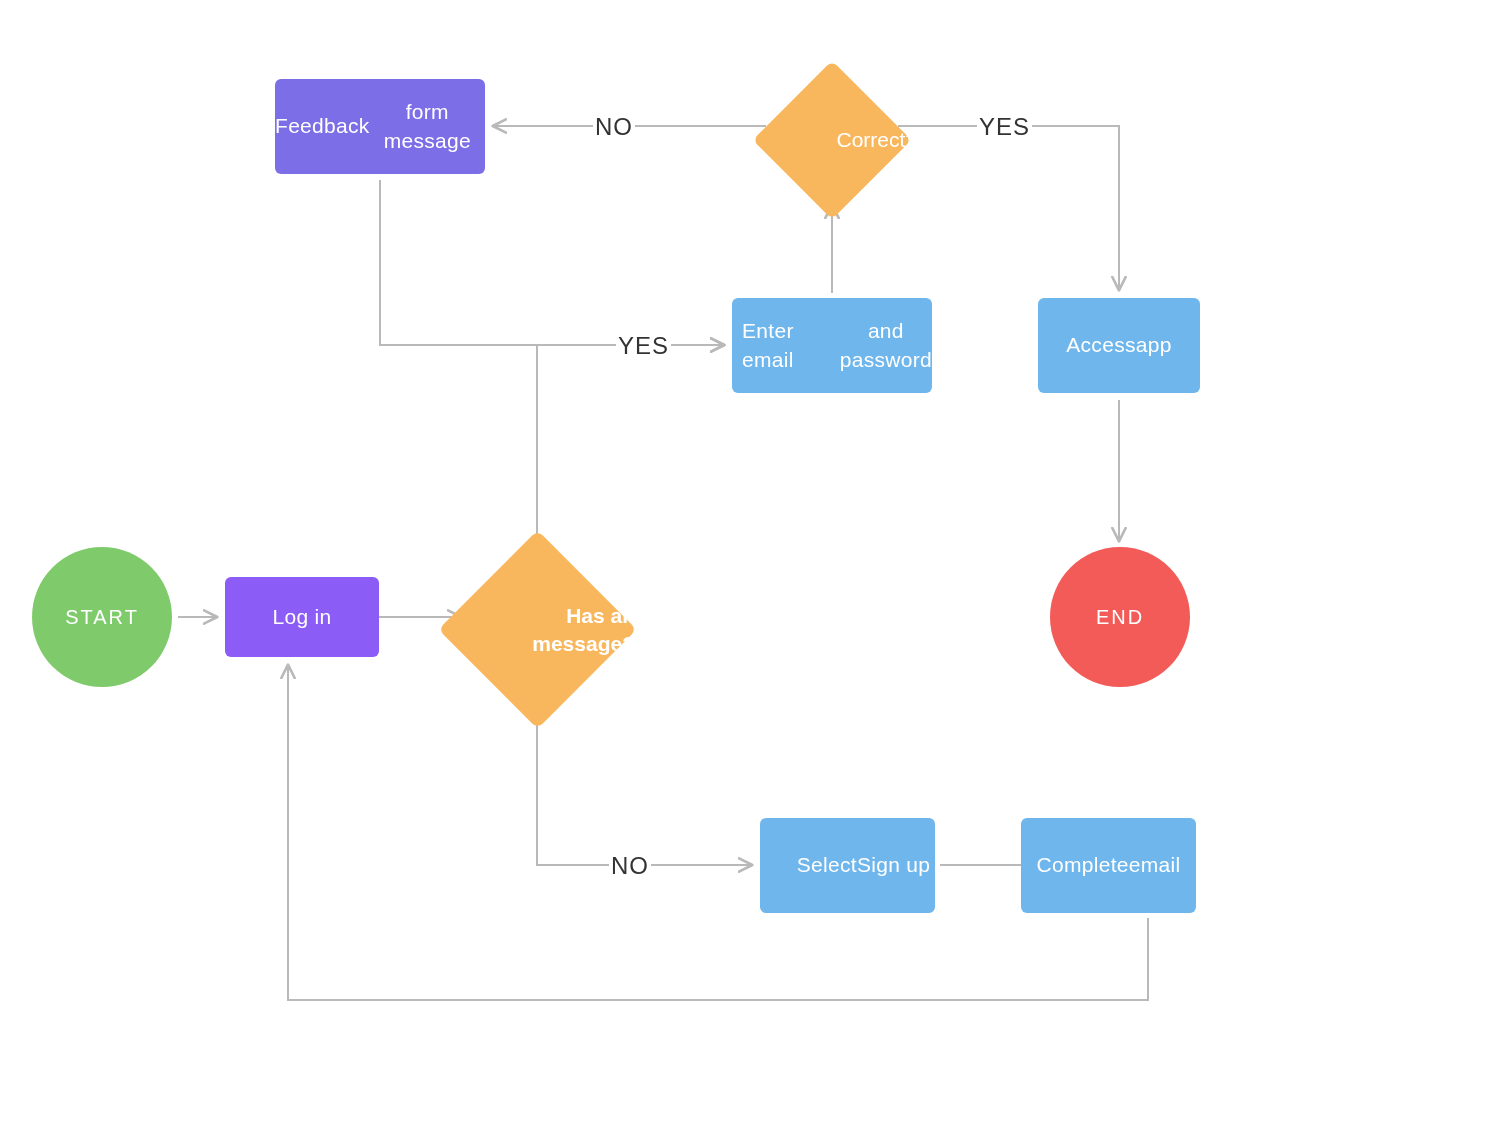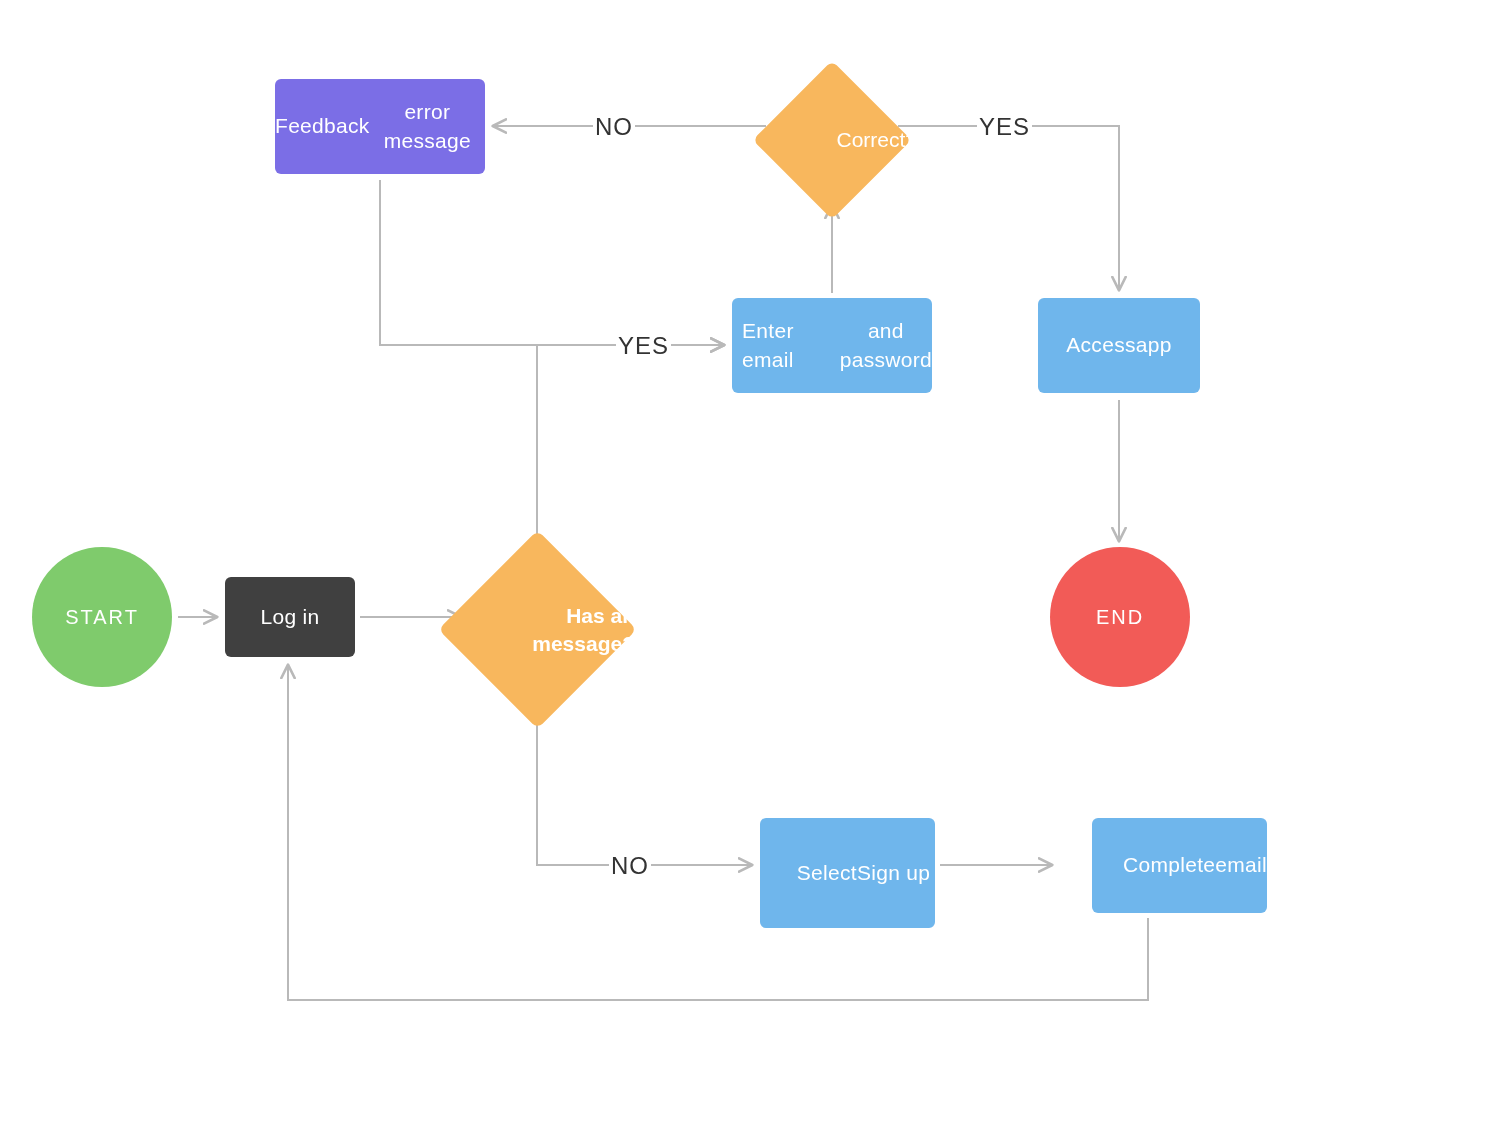--- a/index.html
+++ b/index.html
@@ -73,21 +73,21 @@
     background: #fff; 
     padding: 0 2px;
   }
 
   
 
   
   #n-start { left: 32px;  top: 547px; width: 140px; height: 140px; background: #7fcb6c; text-align: right; }
 
   
-  #n-login { left: 225px; top: 577px; width: 130px; height: 80px; background: #404040; }
+  #n-login { left: 225px; top: 577px; width: 154px; height: 80px; background: #8b5cf6; }
 
   
   #n-hasacct { left: 440px; top: 532px; width: 195px; height: 195px; font-weight: bold; }
   #n-hasacct .shape {
     background: #f8b75d;
     transform: rotate(45deg) scale(0.72);
   }
 
   
   #n-feedback { left: 275px; top: 79px;  width: 210px; height: 95px; background: #7b6ee6; }
@@ -103,24 +103,24 @@
   }
 
   
   #n-access   { left: 1038px; top: 298px; width: 162px; height: 95px; background: #6fb6ec; }
 
   
   #n-end      { left: 1050px; top: 547px; width: 140px; height: 140px; background: #f25b57; }
   #n-end span { color: #fff; }
 
   
-  #n-signup   { left: 760px;  top: 818px; width: 175px; height: 110px; background: #6fb6ec; padding-left: 32px; }
-
-  
-  #n-form     { left: 1092px; top: 818px; width: 175px; height: 95px; background: #6fb6ec; justify-content: flex-end; }
+  #n-signup   { left: 760px;  top: 818px; width: 175px; height: 95px; background: #6fb6ec; padding-left: 32px; }
+
+  
+  #n-form     { left: 1021px; top: 818px; width: 175px; height: 95px; background: #6fb6ec; }
 
   
   svg.edges {
     position: absolute;
     left: 0; top: 0;
     width: 1500px; height: 1130px;
     pointer-events: none;
   }
   svg.edges path,
   svg.edges line {
@@ -180,21 +180,21 @@
   <div id="n-hasacct" class="diamond">
     <div class="shape"></div>
     <div class="label">
       <span>Has an</span>
       <span>message?</span>
     </div>
   </div>
 
   <div id="n-feedback" class="node">
     <span>Feedback</span>
-    <span>error message</span>
+    <span>form message</span>
   </div>
 
   <div id="n-enter" class="node">
     <span>Enter email</span>
     <span>and password</span>
   </div>
 
   <div id="n-correct" class="diamond">
     <div class="shape"></div>
     <div class="label">

